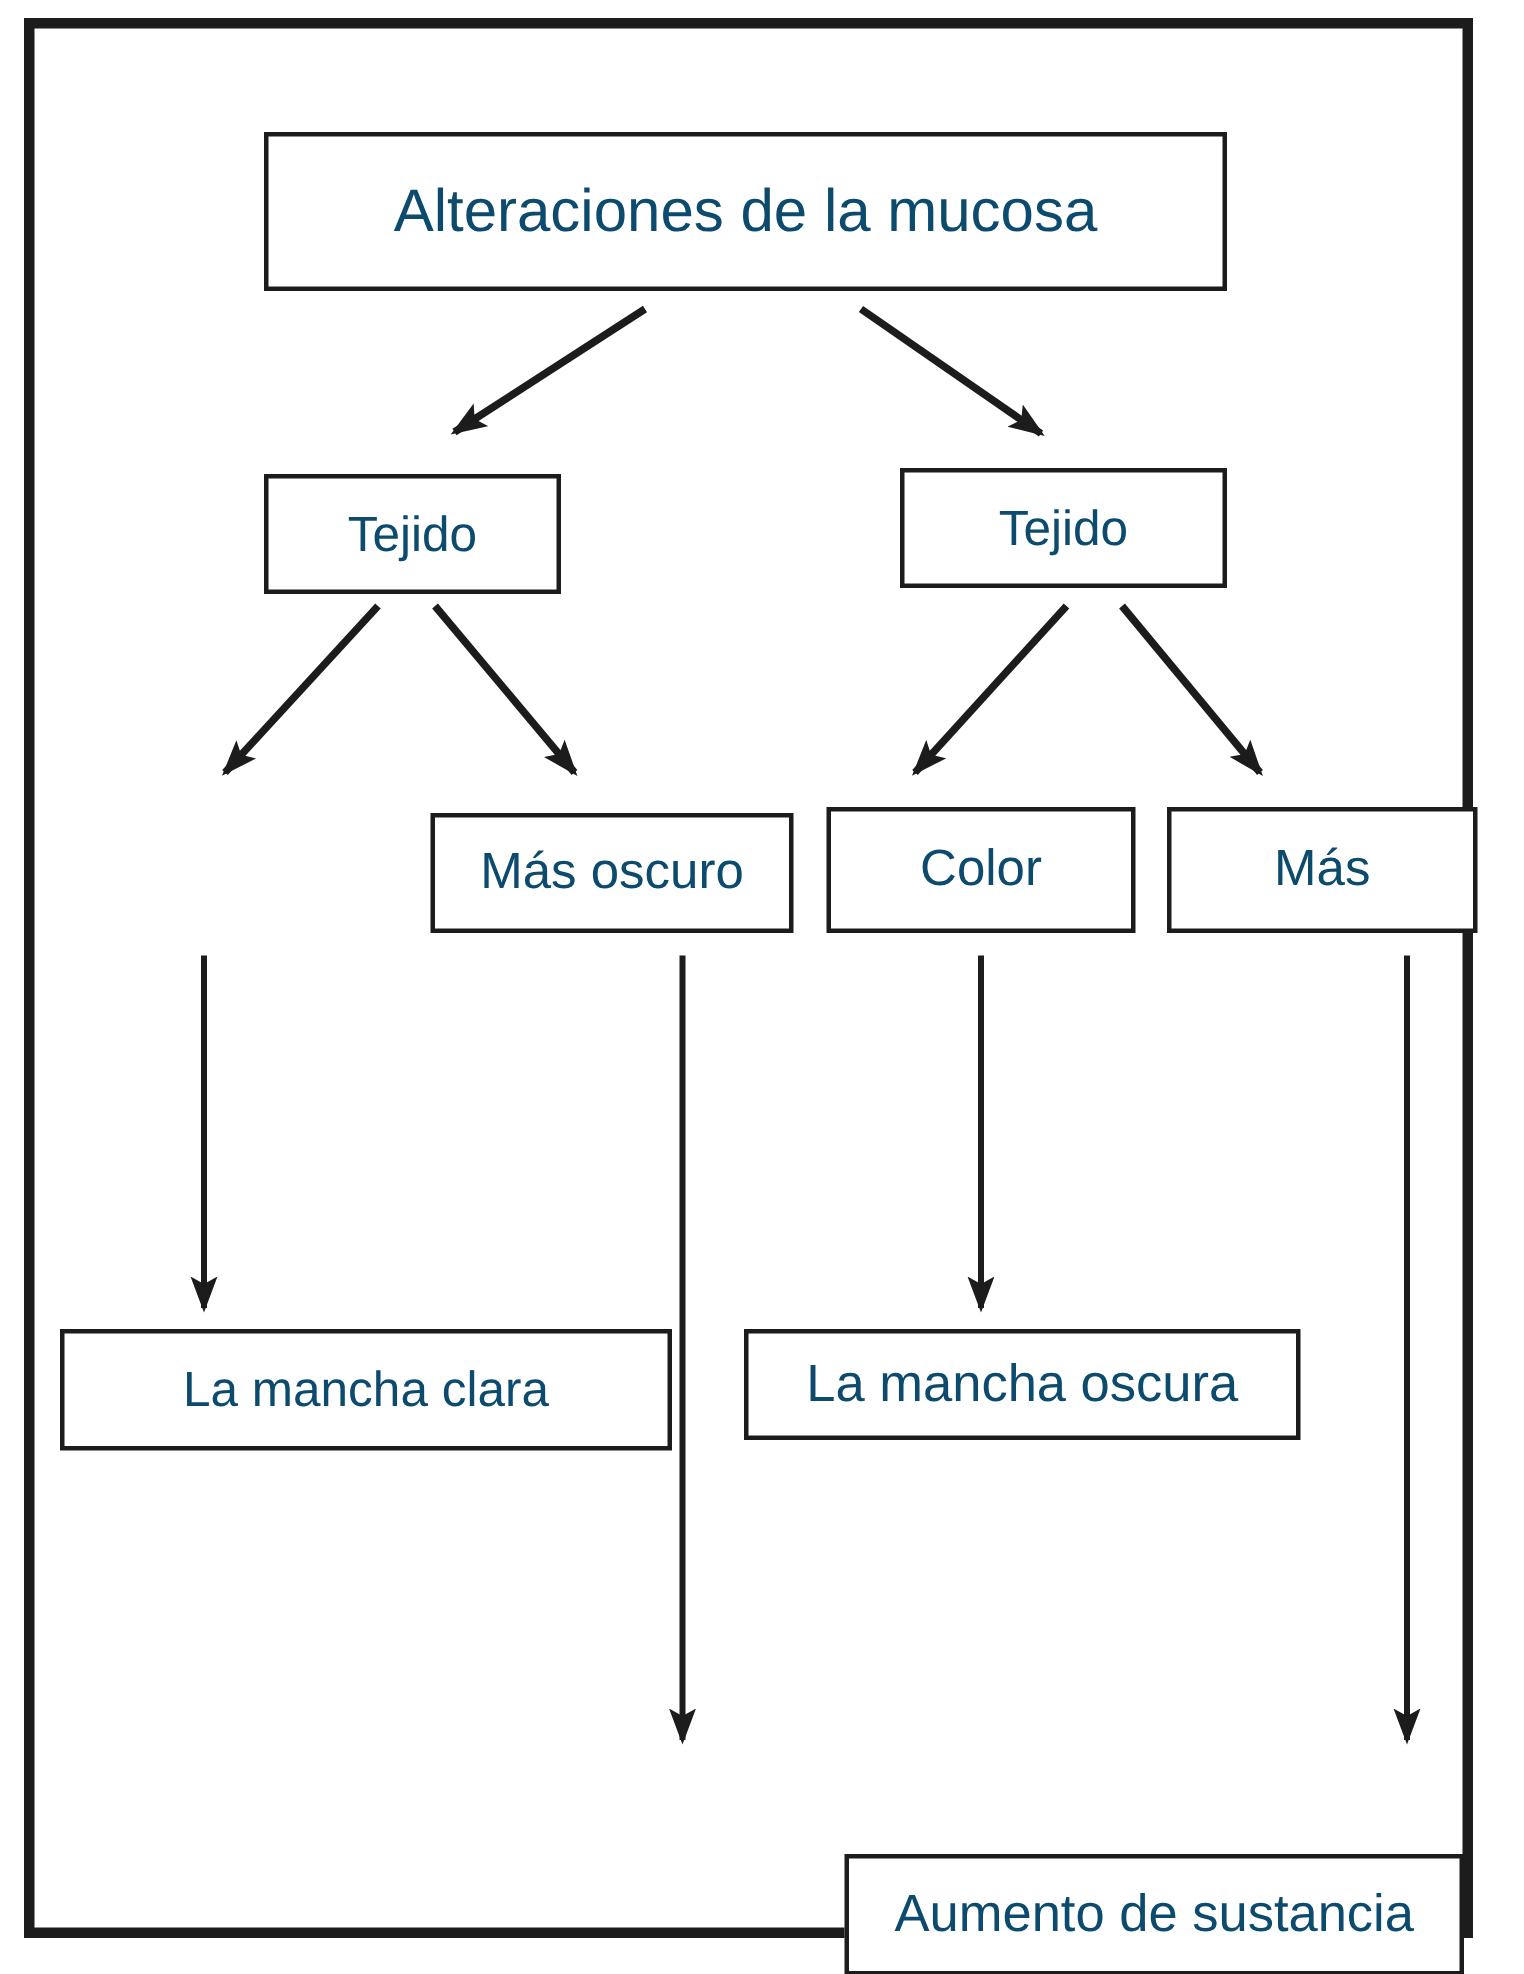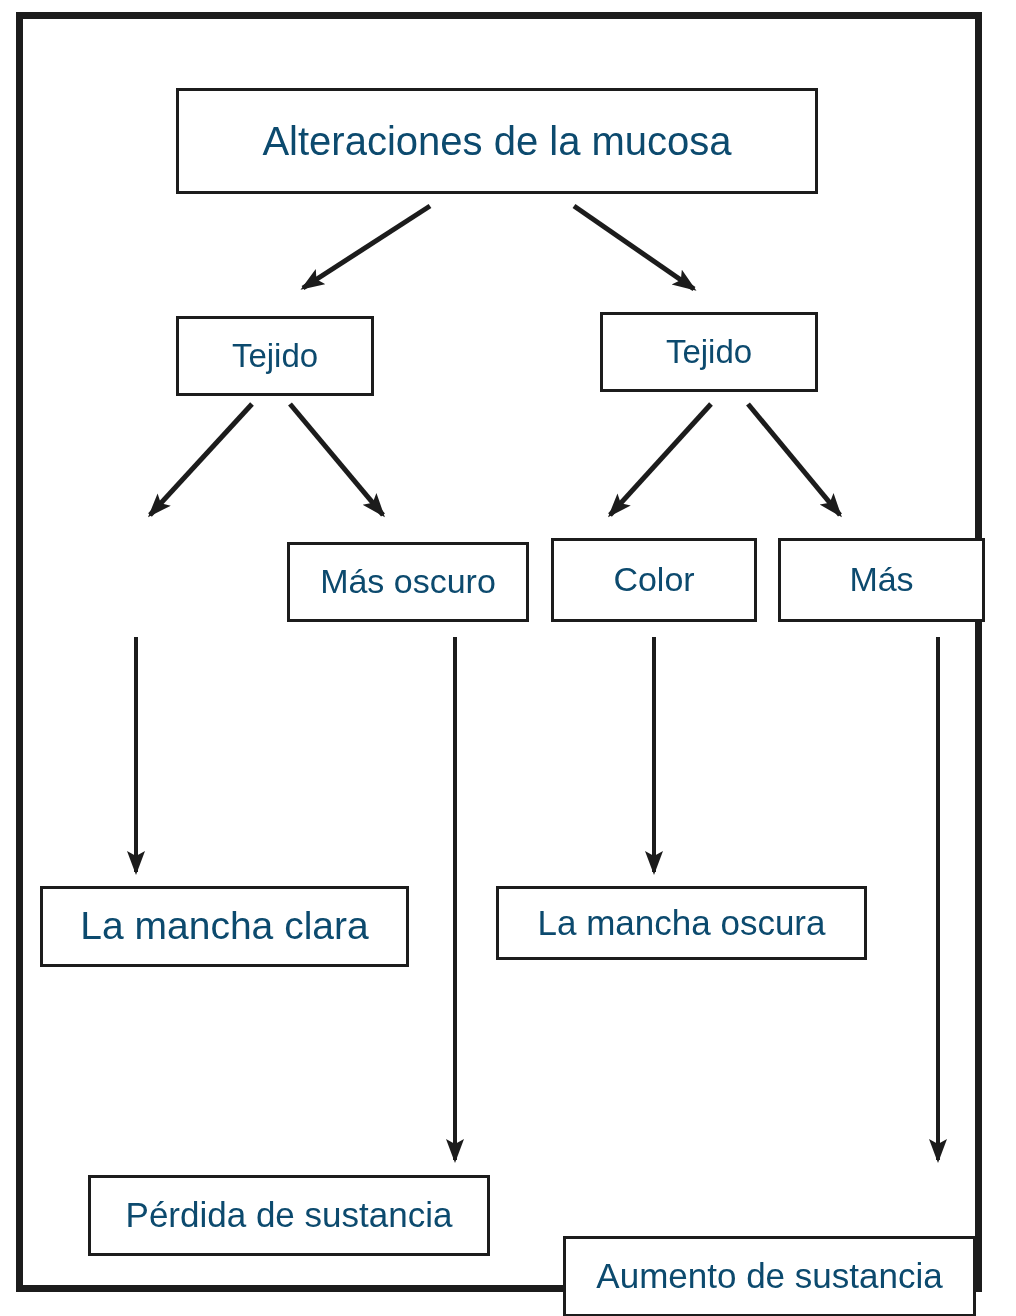--- a/index.html
+++ b/index.html
@@ -47,21 +47,21 @@
     line-height: 1.1;
     white-space: nowrap;
   }
   .node-root        { left: 176px; top:  88px; width: 642px; height: 106px; font-size: 40px; }
   .node-color       { left: 176px; top: 316px; width: 198px; height:  80px; font-size: 33px; }
   .node-tejido      { left: 600px; top: 312px; width: 218px; height:  80px; font-size: 33px; }
   .node-mas-claro   { left:  40px; top: 538px; width: 208px; height:  84px; font-size: 34px; }
   .node-mas-oscuro  { left: 263px; top: 542px; width: 242px; height:  80px; font-size: 34px; margin-left: 24px; }
   .node-menos       { left: 551px; top: 538px; width: 206px; height:  84px; font-size: 34px; }
   .node-mas         { left: 778px; top: 538px; width: 207px; height:  84px; font-size: 34px; }
-  .node-mancha-clara  { left:  40px; top: 886px; width: 369px; height: 81px; font-size: 39px; text-align: center; }
+  .node-mancha-clara  { left:  40px; top: 886px; width: 408px; height: 81px; font-size: 33px; text-align: center; }
   .node-mancha-oscura { left: 496px; top: 886px; width: 371px; height: 74px; font-size: 35px; }
   .node-perdida     { left:  88px; top: 1175px; width: 402px; height: 81px; font-size: 35px; }
   .node-aumento     { left: 563px; top: 1236px; width: 413px; height: 81px; font-size: 35px; }
 </style>
 </head>
 <body>
 
 <div class="canvas">
 
   <div class="frame"></div>
@@ -112,21 +112,18 @@
   </div>
 
   <div class="node node-mancha-clara">
     <span>La mancha clara</span>
   </div>
 
   <div class="node node-mancha-oscura">
     <span>La mancha oscura</span>
   </div>
 
-  <div class="node node-perdida">
-    <span>Pérdida de sustancia</span>
-  </div>
 
   <div class="node node-aumento">
     <span>Aumento de sustancia</span>
   </div>
 
 </div>
 
 </body></html>

